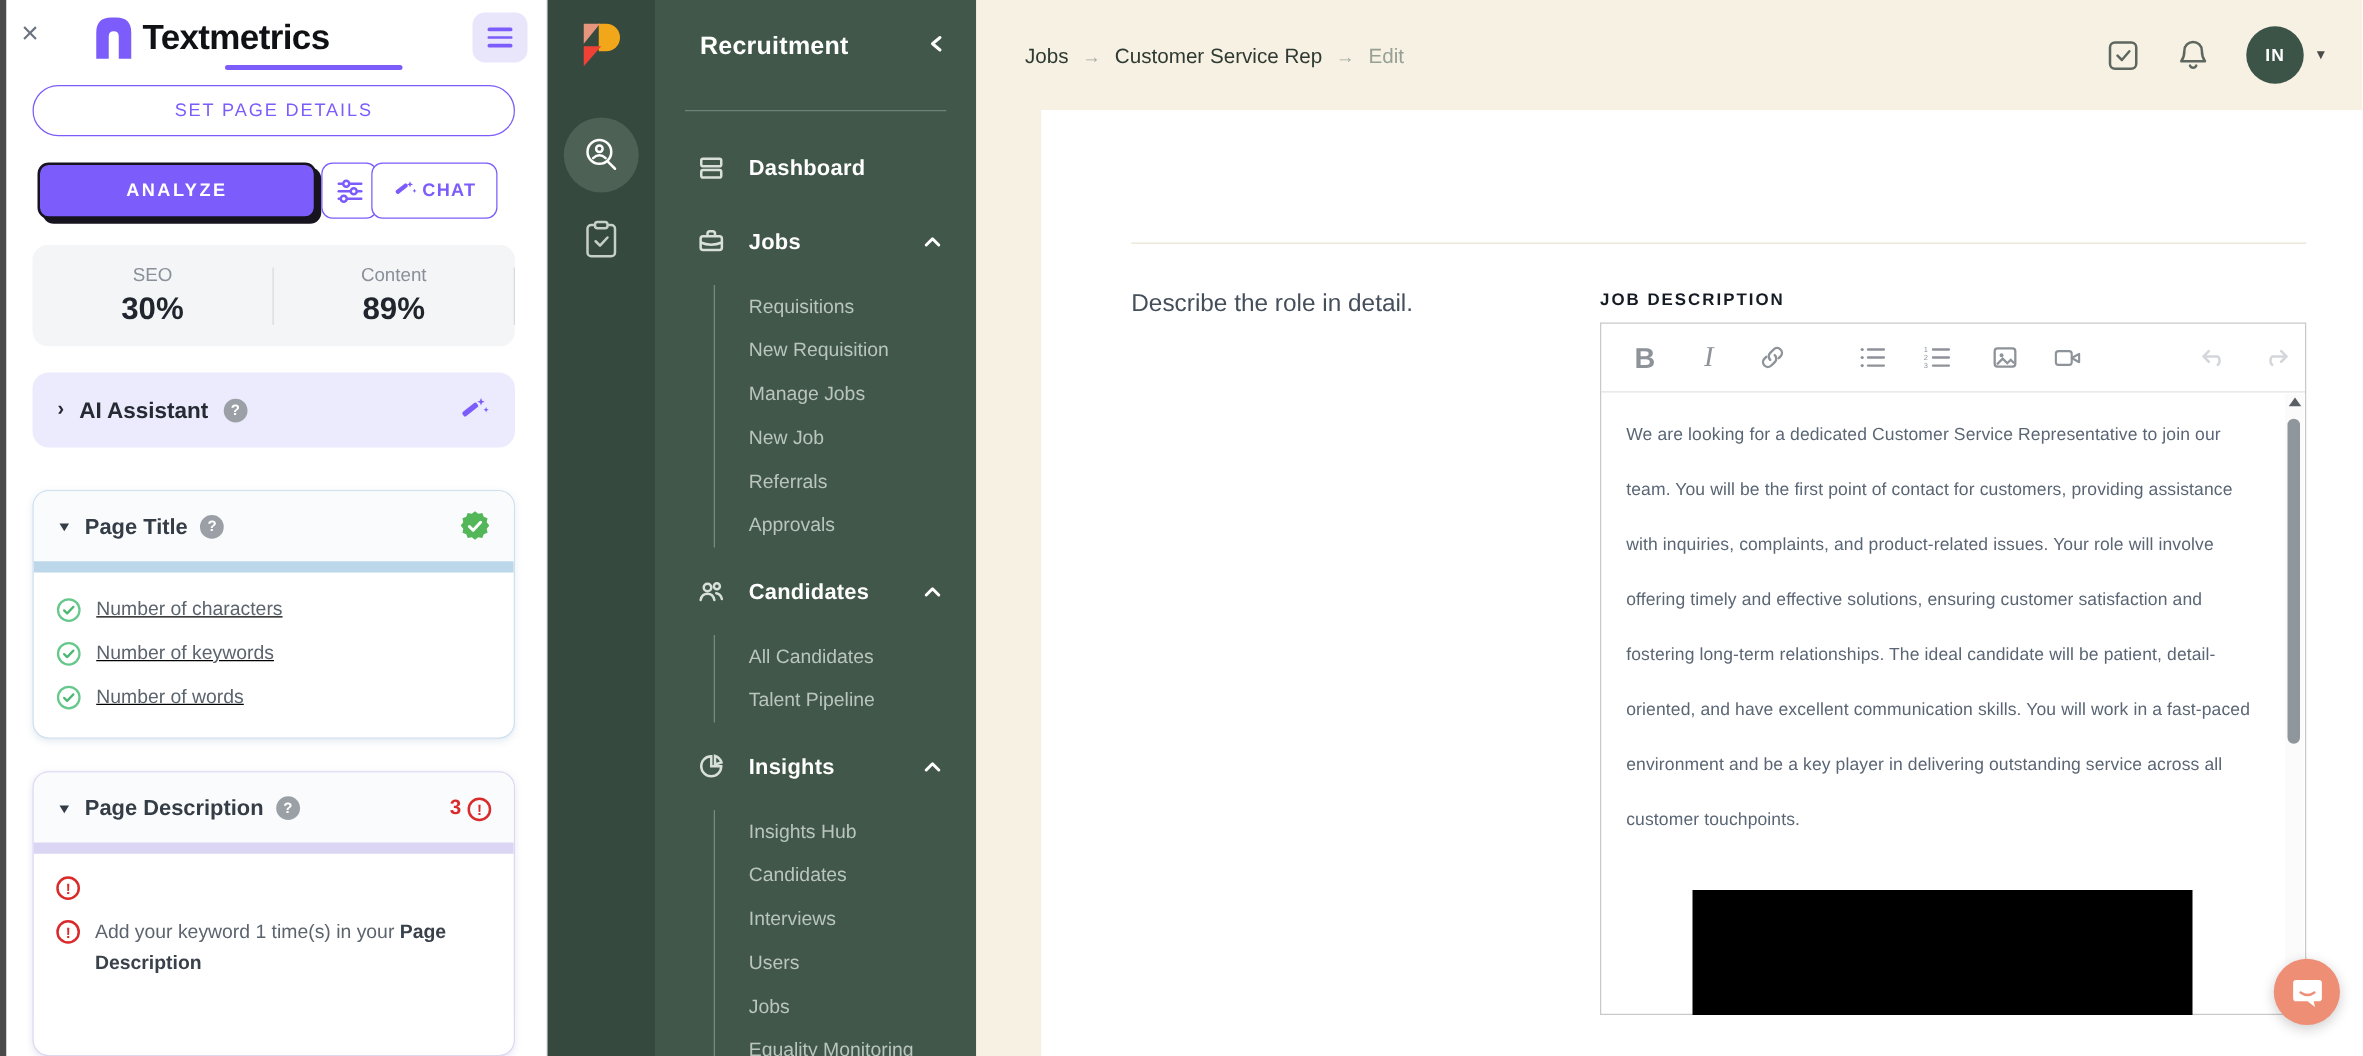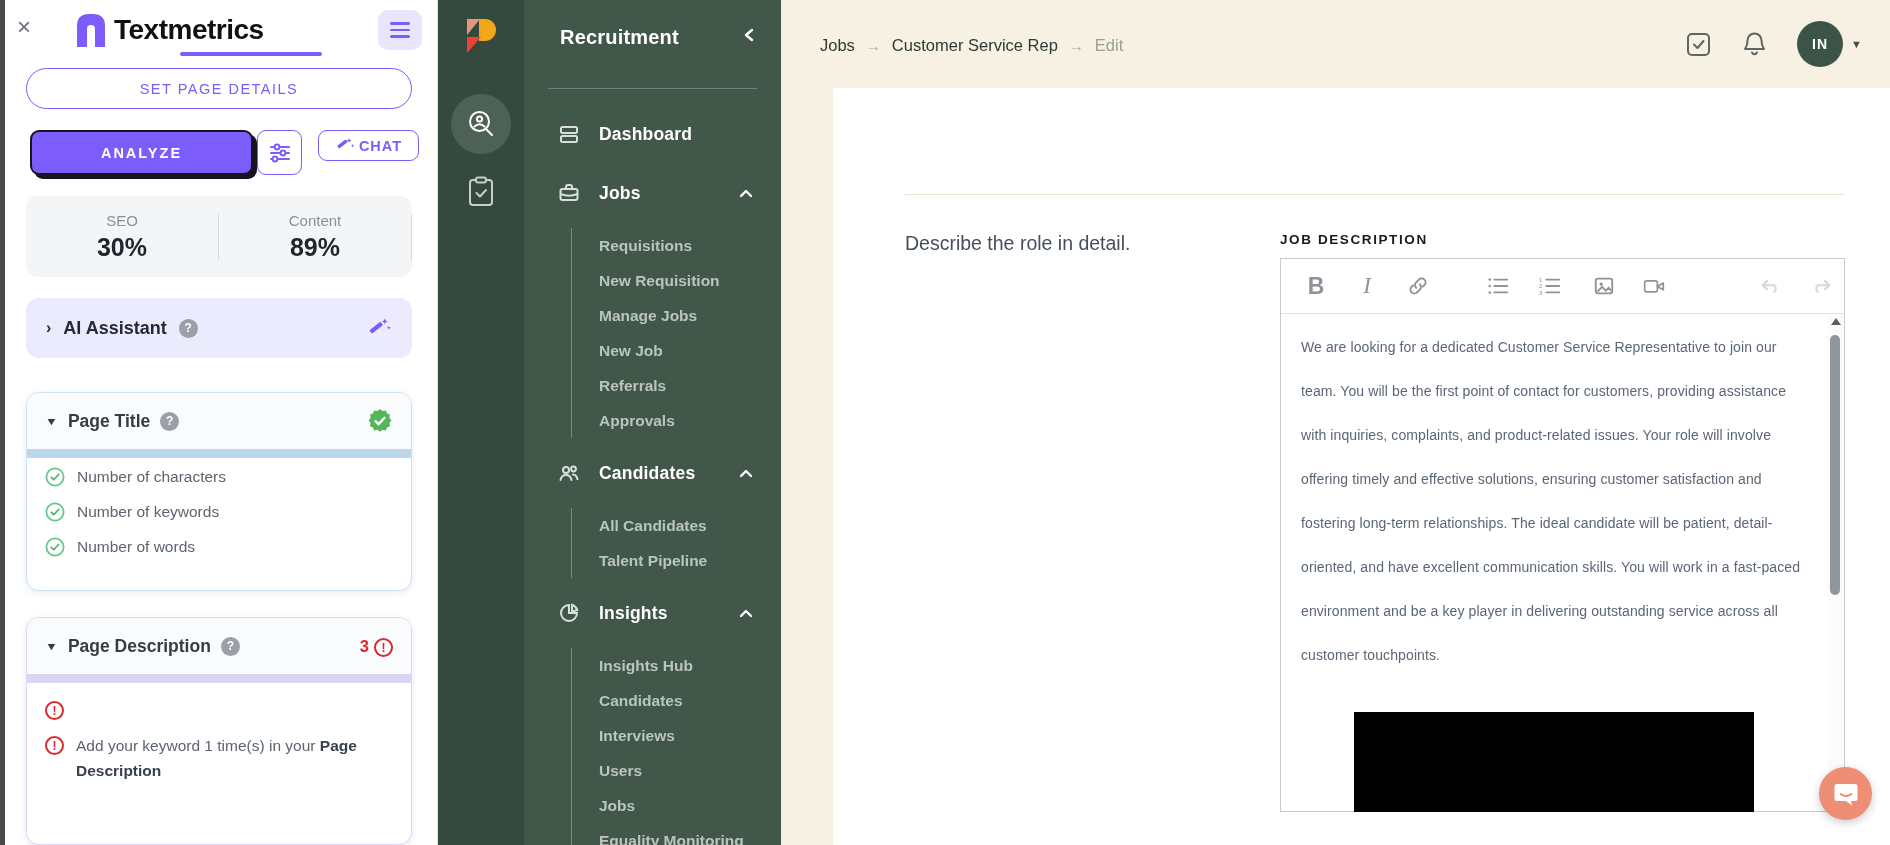--- a/index.html
+++ b/index.html
@@ -20,21 +20,21 @@
                border-radius:10px;display:flex;align-items:center;justify-content:center;flex-direction:column;gap:4px;cursor:pointer;}
   .tm-menu-btn i{display:block;width:20px;height:2.5px;background:#7c5cfa;border-radius:2px;}
   .tm-pill{position:absolute;left:26px;top:68px;width:386px;height:41px;border:1.5px solid #7c5cfa;border-radius:21px;
            box-sizing:border-box;display:flex;align-items:center;justify-content:center;background:#fff;
            color:#7c5cfa;font-size:14.5px;letter-spacing:1.5px;font-weight:500;cursor:pointer;}
   .tm-analyze{position:absolute;left:30px;top:130px;width:223px;height:45px;background:#7c5cfa;border:2px solid #17131f;
               border-radius:9px;box-shadow:4px 4px 0 #17131f;box-sizing:border-box;display:flex;align-items:center;
               justify-content:center;color:#fff;font-size:14.5px;letter-spacing:2px;font-weight:600;cursor:pointer;}
   .tm-sliders{position:absolute;left:257px;top:130px;width:45px;height:45px;border:1.5px solid #7c5cfa;border-radius:9px;
               box-sizing:border-box;display:flex;align-items:center;justify-content:center;background:#fff;cursor:pointer;}
-  .tm-chat{position:absolute;left:318px;top:130px;width:101px;height:31px;border:1.5px solid #7c5cfa;border-radius:9px;
+  .tm-chat{position:absolute;left:297px;top:130px;width:101px;height:45px;border:1.5px solid #7c5cfa;border-radius:9px;
            box-sizing:border-box;display:flex;align-items:center;justify-content:center;gap:4px;background:#fff;
            color:#7c5cfa;font-size:14.5px;letter-spacing:1px;font-weight:600;cursor:pointer;}
   .tm-stats{position:absolute;left:26px;top:196px;width:386px;height:81px;background:#f4f5f7;border-radius:12px;
             display:flex;align-items:center;}
   .tm-stat{flex:1;text-align:center;}
   .tm-stat .lbl{font-size:15px;color:#8a9099;margin-bottom:4px;}
   .tm-stat .val{font-size:25px;font-weight:700;color:#21262e;}
   .tm-stat-div{width:1px;height:46px;background:#d7dadf;}
   .tm-ai{position:absolute;left:26px;top:298px;width:386px;height:60px;background:#eceafd;border-radius:13px;
          display:flex;align-items:center;padding:0 20px;box-sizing:border-box;gap:12px;cursor:pointer;}
@@ -72,21 +72,21 @@
   .rail-clip{position:absolute;left:29px;top:176px;cursor:pointer;}
 
   #nav{position:absolute;left:524px;top:0;width:257px;height:845px;background:#41574a;overflow:hidden;}
   .nav-title{position:absolute;left:36px;top:26px;font-size:20px;font-weight:700;color:#fff;letter-spacing:.2px;}
   .nav-collapse{position:absolute;right:26px;top:28px;color:#fff;cursor:pointer;}
   .nav-divider{position:absolute;left:24px;right:24px;top:88px;height:1px;background:rgba(255,255,255,.25);}
   .nav-row{position:absolute;left:0;width:257px;height:36px;display:flex;align-items:center;cursor:pointer;}
   .nav-row .ic{position:absolute;left:34px;}
   .nav-row .lab{position:absolute;left:75px;font-size:17.5px;font-weight:600;color:#fff;letter-spacing:.2px;}
   .nav-row .chev{position:absolute;right:28px;color:#fff;}
-  .nav-sub{position:absolute;left:75px;font-size:15.5px;font-weight:700;color:#b9c5bd;cursor:pointer;white-space:nowrap;}
+  .nav-sub{position:absolute;left:75px;font-size:15.5px;font-weight:400;color:#b9c5bd;cursor:pointer;white-space:nowrap;}
   .nav-guide{position:absolute;left:47px;width:1px;background:rgba(255,255,255,.3);}
 
   
   #main{position:absolute;left:781px;top:0;width:1109px;height:845px;background:#f6f1e2;}
   .crumbs{position:absolute;left:39px;top:36px;display:flex;align-items:center;gap:11px;font-size:16.5px;}
   .crumb{color:#2e3a33;cursor:pointer;}
   .crumb.dim{color:#97a096;}
   .crumb-arrow{color:#a3aaa0;font-size:15px;}
   .top-icons{position:absolute;right:28px;top:21px;display:flex;align-items:center;gap:30px;}
   .avatar{width:46px;height:46px;border-radius:50%;background:#3c5347;color:#fff;display:flex;align-items:center;
@@ -203,21 +203,21 @@
       <span class="name">Page Title</span>
       <span class="qmark">?</span>
       <span class="badge-seal">
         <svg width="26" height="26" viewBox="0 0 26 26">
           <path fill="#53b658" d="M13 1l2.6 2 3.2-.6 1.2 3 3 1.2-.6 3.2 2 2.6-2 2.6.6 3.2-3 1.2-1.2 3-3.2-.6-2.6 2-2.6-2-3.2.6-1.2-3-3-1.2.6-3.2-2-2.6 2-2.6-.6-3.2 3-1.2 1.2-3 3.2.6Z"></path>
           <path fill="none" stroke="#fff" stroke-width="2.4" stroke-linecap="round" stroke-linejoin="round" d="M8.5 13.2l3 3 6-6.4"></path>
         </svg>
       </span>
     </div>
     <div class="tm-bar-blue"></div>
-    <div style="padding-top:1px;">
+    <div style="padding-top:12px;text-decoration:underline;">
       <div class="tm-check-row">
         <span class="ok-circle">
           <svg width="20" height="20" viewBox="0 0 20 20">
               <circle cx="10" cy="10" r="8.6" fill="none" stroke="#66c88a" stroke-width="1.8"></circle>
               <path fill="none" stroke="#4db874" stroke-width="1.8" stroke-linecap="round" stroke-linejoin="round" d="M6.3 10.3l2.4 2.4 5-5.2"></path>
             </svg>
         </span>
         <span class="txt">Number of characters</span>
       </div>
       <div class="tm-check-row">

